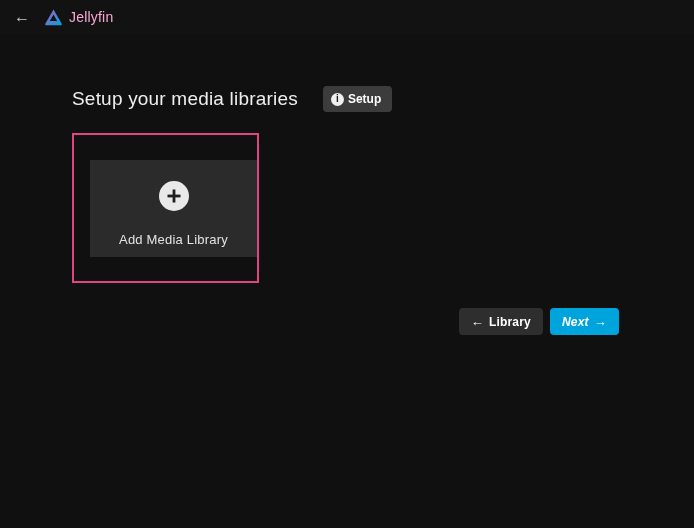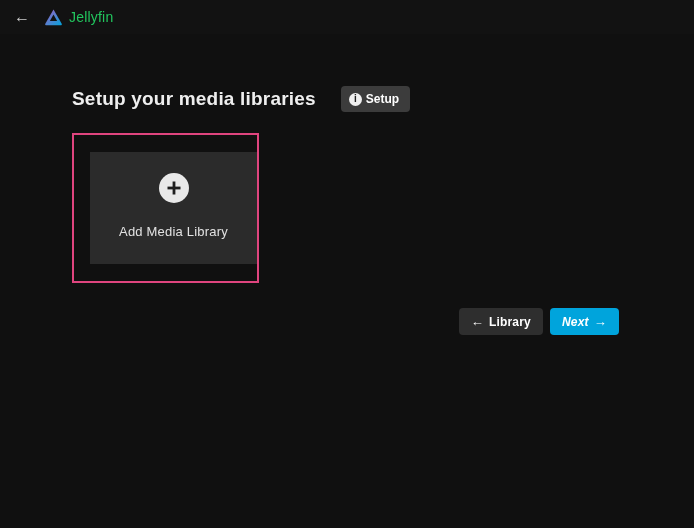--- a/index.html
+++ b/index.html
@@ -33,37 +33,37 @@
     cursor: pointer;
     user-select: none;
   }
   .brand {
     display: flex;
     align-items: center;
     margin-left: 10px;
     gap: 6px;
   }
   .brand-name {
-    color: #22c55e;
+    color: #f9a8d4;
     font-size: 14px;
     font-weight: 400;
     letter-spacing: 0.2px;
   }
 
   
   .main { padding: 0 72px; }
 
   .title-row {
     margin-top: 52px;
     display: flex;
     align-items: center;
   }
   .page-title {
     font-size: 19px;
-    font-weight: 700;
+    font-weight: 400;
     color: #eeeeee;
     letter-spacing: 0.2px;
   }
   .help-btn {
     margin-left: 25px;
     display: inline-flex;
     align-items: center;
     gap: 4px;
     background: #3c3c3c;
     border: none;
@@ -95,21 +95,21 @@
     width: 187px;
     height: 150px;
     border: 2px solid #e0457f;
     display: flex;
     align-items: center;
     justify-content: center;
     cursor: pointer;
   }
   .card {
     width: 171px;
-    height: 112px;
+    height: 97px;
     background: #2b2b2b;
     display: flex;
     flex-direction: column;
     align-items: center;
     margin-left: 16px;
   }
   .plus-circle {
     margin-top: 21px;
     width: 30px;
     height: 30px;

